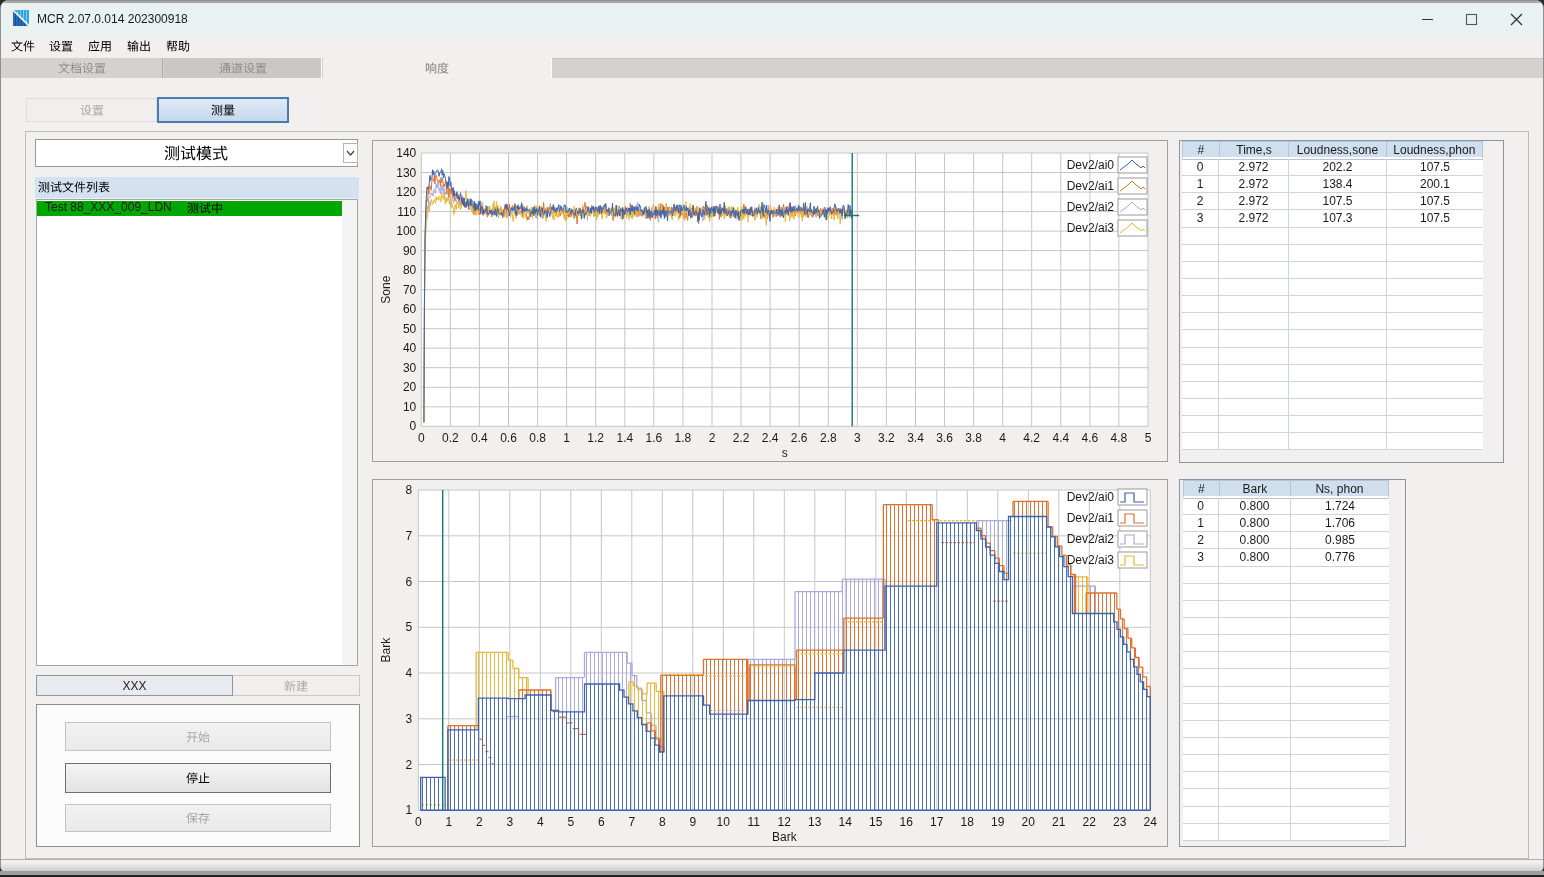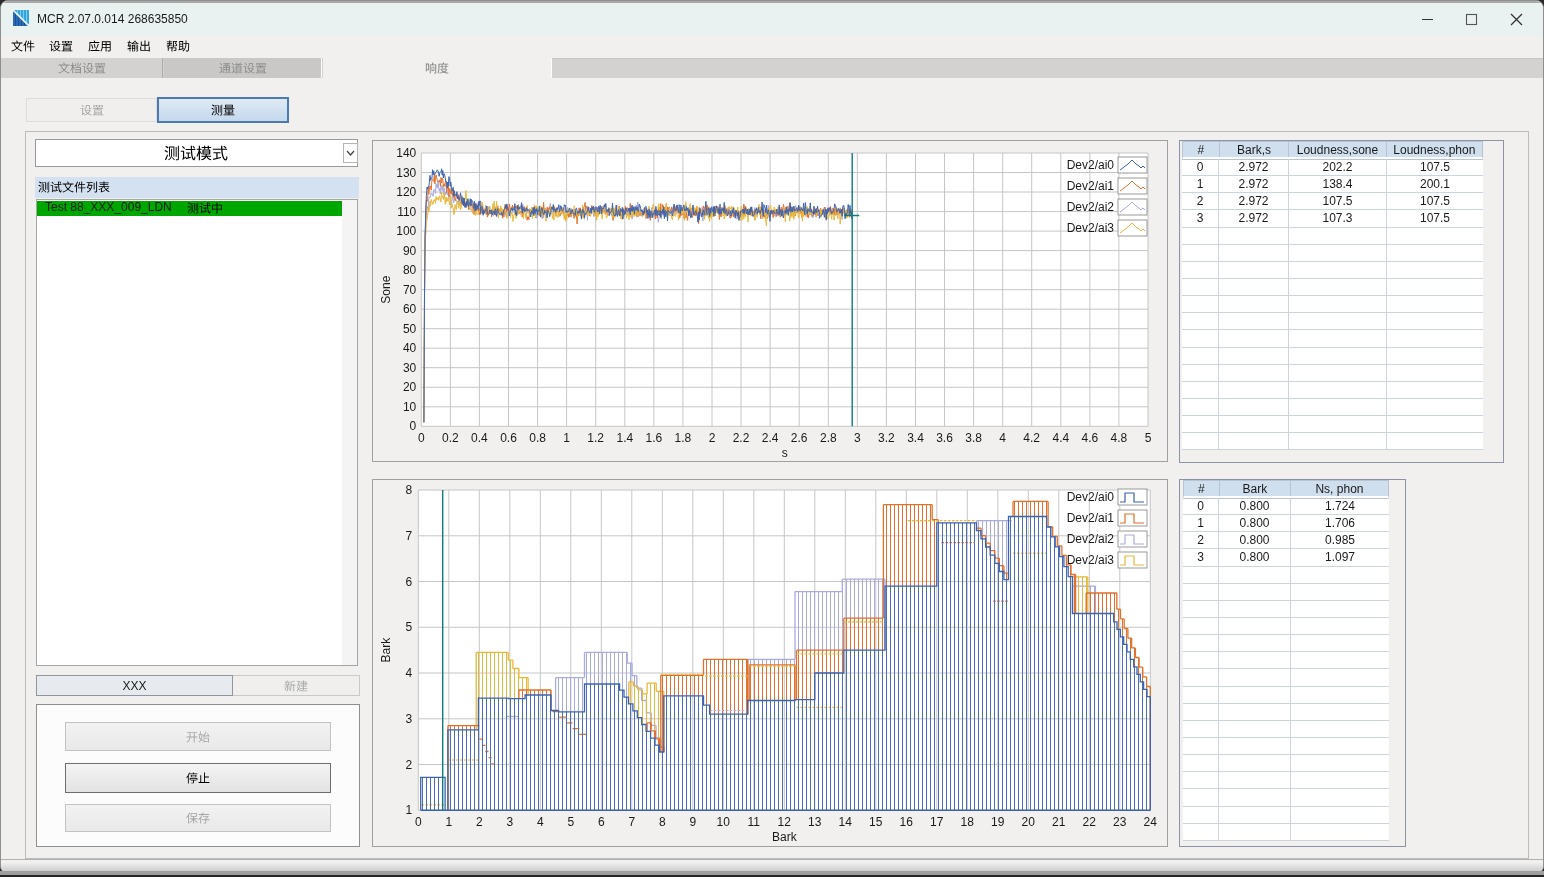--- a/index.html
+++ b/index.html
@@ -36,21 +36,21 @@
         <line x1="11.5" y1="11.5" x2="11.5" y2="16"></line>
       </g>
 <g stroke="#7fcdf2" stroke-width="1">
         <line x1="4.5" y1="0" x2="4.5" y2="4"></line>
         <line x1="7.5" y1="0" x2="7.5" y2="7"></line>
         <line x1="10.5" y1="0" x2="10.5" y2="10"></line>
         <line x1="13.5" y1="0" x2="13.5" y2="13"></line>
       </g>
 <line x1="0" y1="0" x2="16" y2="16" stroke="#f2f8f8" stroke-width="1.6"></line>
 </svg>
-    <div class="abs" style="left:36px;top:11px;font-size:12px">MCR 2.07.0.014 268635850</div>
+    <div class="abs" style="left:36px;top:11px;font-size:12px">MCR 2.07.0.014 202300918</div>
     <svg class="abs" style="left:1400px;top:2px" width="140" height="33">
 <line x1="21" y1="16.5" x2="32" y2="16.5" stroke="#333" stroke-width="1.2"></line>
 <rect x="65.5" y="11.5" width="10" height="10" fill="none" stroke="#555" stroke-width="1.1"></rect>
 <path d="M110 11 L121 22 M121 11 L110 22" stroke="#333" stroke-width="1.3" fill="none"></path>
 </svg>
     <div class="menubar"></div>
     <div class="abs" style="left:10px;top:39px">
       <svg class="ck" width="24" height="12" viewBox="0 0 2000 1000">
         <g fill="#000" transform="translate(0,880) scale(1,-1)">
           <use href="#c6587" x="0"></use>
@@ -405,21 +405,21 @@
       <text x="742" y="64" text-anchor="end" font-family="Liberation Sans,sans-serif" font-size="12" fill="#1a1a1a">Dev2/ai2</text>
       <rect x="746" y="73" width="29" height="16" fill="#fff" stroke="#9a9a9a"></rect>
       <path d="M748 86h5v-9h9v9h10" fill="none" stroke="#e8b83a" stroke-width="1.2"></path>
       <text x="742" y="85" text-anchor="end" font-family="Liberation Sans,sans-serif" font-size="12" fill="#1a1a1a">Dev2/ai3</text>
     </svg>
     <div class="tblbox" style="left:1178px;top:139px;width:325px;height:323px"></div>
     <div class="tblbox" style="left:1178px;top:478px;width:227px;height:368px"></div>
     <div class="abs tbl" style="left:1181px;top:140px;width:301px">
       <div class="thead" style="height:18px">
         <div class="th" style="width:37px">#</div>
-        <div class="th" style="width:70px">Bark,s</div>
+        <div class="th" style="width:70px">Time,s</div>
         <div class="th" style="width:98px">Loudness,sone</div>
         <div class="th" style="width:96px">Loudness,phon</div>
       </div>
       <div class="tr" style="height:17.15px">
         <div class="td" style="width:37px">0</div>
         <div class="td" style="width:70px">2.972</div>
         <div class="td" style="width:98px">202.2</div>
         <div class="td" style="width:96px">107.5</div>
       </div>
       <div class="tr" style="height:17.15px">
@@ -536,21 +536,21 @@
         <div class="td" style="width:98px">1.706</div>
       </div>
       <div class="tr" style="height:17.15px">
         <div class="td" style="width:36px">2</div>
         <div class="td" style="width:72px">0.800</div>
         <div class="td" style="width:98px">0.985</div>
       </div>
       <div class="tr" style="height:17.15px">
         <div class="td" style="width:36px">3</div>
         <div class="td" style="width:72px">0.800</div>
-        <div class="td" style="width:98px">1.097</div>
+        <div class="td" style="width:98px">0.776</div>
       </div>
       <div class="tr" style="height:17.15px">
         <div class="td" style="width:36px"></div>
         <div class="td" style="width:72px"></div>
         <div class="td" style="width:98px"></div>
       </div>
       <div class="tr" style="height:17.15px">
         <div class="td" style="width:36px"></div>
         <div class="td" style="width:72px"></div>
         <div class="td" style="width:98px"></div>

